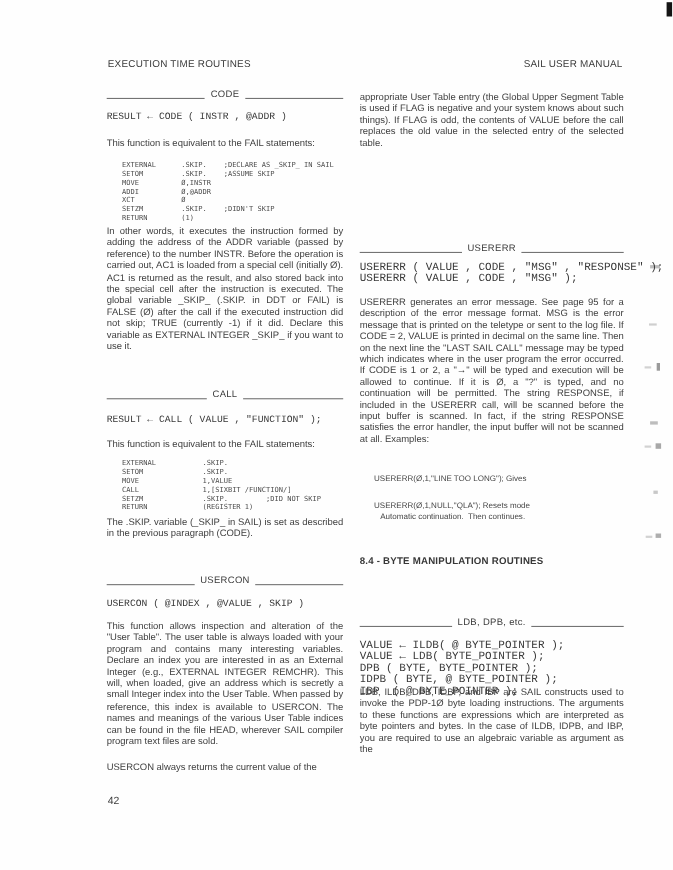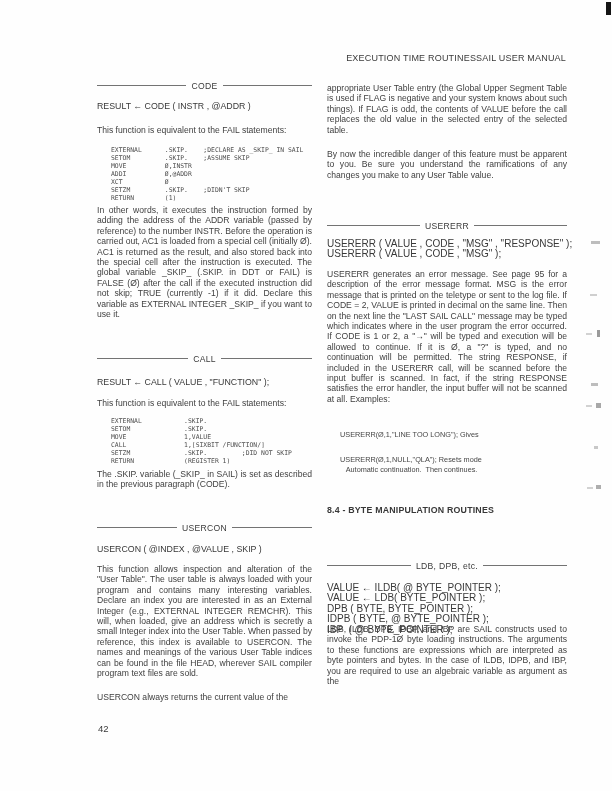--- a/index.html
+++ b/index.html
@@ -1,27 +1,27 @@
 <!DOCTYPE html>
 <html><head>
 <meta charset="utf-8">
 <style>
   html,body{margin:0;padding:0;background:#e8e8e8;}
   .page{position:relative;width:612px;height:791px;background:#fefefe;overflow:hidden;
         font-family:"Liberation Sans",sans-serif;color:#3f3f3f;}
   .header{position:absolute;top:53px;left:98px;width:468px;display:flex;
-          justify-content:flex-end;font-size:9px;letter-spacing:.2px;color:#3a3a3a;}
+          justify-content:space-between;font-size:9px;letter-spacing:.2px;color:#3a3a3a;}
   .col{position:absolute;top:0;height:791px;}
   .col-left{left:97px;width:215px;}
   .col-right{left:327px;width:240px;}
   .block{position:absolute;left:0;right:0;}
   .body{font-size:8.6px;line-height:10.4px;text-align:justify;color:#404040;}
-  .sig{font-size:8.8px;line-height:10.6px;white-space:pre;color:#383838;}
+  .sig{font-size:8.8px;line-height:10.6px;white-space:pre;color:#383838;font-family:Liberation Mono, monospace;}
   .siglines div{font-size:10px;line-height:10.4px;white-space:pre;color:#383838;}
-  .rule{display:flex;align-items:center;height:9px;}
+  .rule{display:flex;align-items:flex-end;height:9px;}
   .rl{flex:1;border-top:1px solid #737373;height:0;}
   .rlabel{padding:0 5px;font-size:8.6px;color:#3a3a3a;letter-spacing:.3px;}
   .codeblock{padding-left:14px;}
   .codeblock .cline{font-family:"DejaVu Sans Mono",monospace;font-size:6.4px;
                     line-height:8px;white-space:pre;color:#4d4d4d;}
   .exblock{padding-left:13px;}
   .exblock .xline{font-size:7.3px;line-height:10px;white-space:pre;color:#454545;}
   .h84{font-size:8.8px;letter-spacing:.2px;color:#383838;font-weight:bold;}
   .pagenum{position:absolute;left:98px;top:723px;font-size:9.5px;color:#3a3a3a;}
   .corner-mark{position:absolute;top:2px;right:1px;width:5px;height:13px;background:#151515;}
@@ -92,21 +92,20 @@
       <span class="rl"></span>
     </div>
     <div class="block sig" style="top:544px">USERCON ( @INDEX , @VALUE , SKIP )</div>
     <div class="block body" style="top:564px">This function allows inspection and alteration of the "User Table".  The user table is always loaded with your program and contains many interesting variables. Declare an index you are interested in as an External Integer (e.g., EXTERNAL INTEGER REMCHR).  This will, when loaded, give an address which is secretly a small Integer index into the User Table. When passed by reference, this index is available to USERCON.  The names and meanings of the various User Table indices can be found in the file HEAD, wherever SAIL compiler program text files are sold.</div>
     <div class="block body" style="top:692px">USERCON always returns the current value of the</div>
   </div>
 
   <div class="col col-right">
 
     <div class="block body" style="top:83px">appropriate User Table entry (the Global Upper Segment Table is used if FLAG is negative and your system knows about such things).  If FLAG is odd, the contents of VALUE before the call replaces the old value in the selected entry of the selected table.</div>
-    <div class="block body" style="top:149px">By now the incredible danger of this feature must be apparent to you.  Be sure you understand the ramifications of any changes you make to any User Table value.</div>
 
     <div class="block rule" style="top:221px">
       <span class="rl"></span>
       <span class="rlabel">USERERR</span>
       <span class="rl"></span>
     </div>
     <div class="block siglines" style="top:239px">
         <div class="sig">USERERR ( VALUE , CODE , "MSG" , "RESPONSE" );</div>
         <div class="sig">USERERR ( VALUE , CODE , "MSG" );</div>
       </div>

